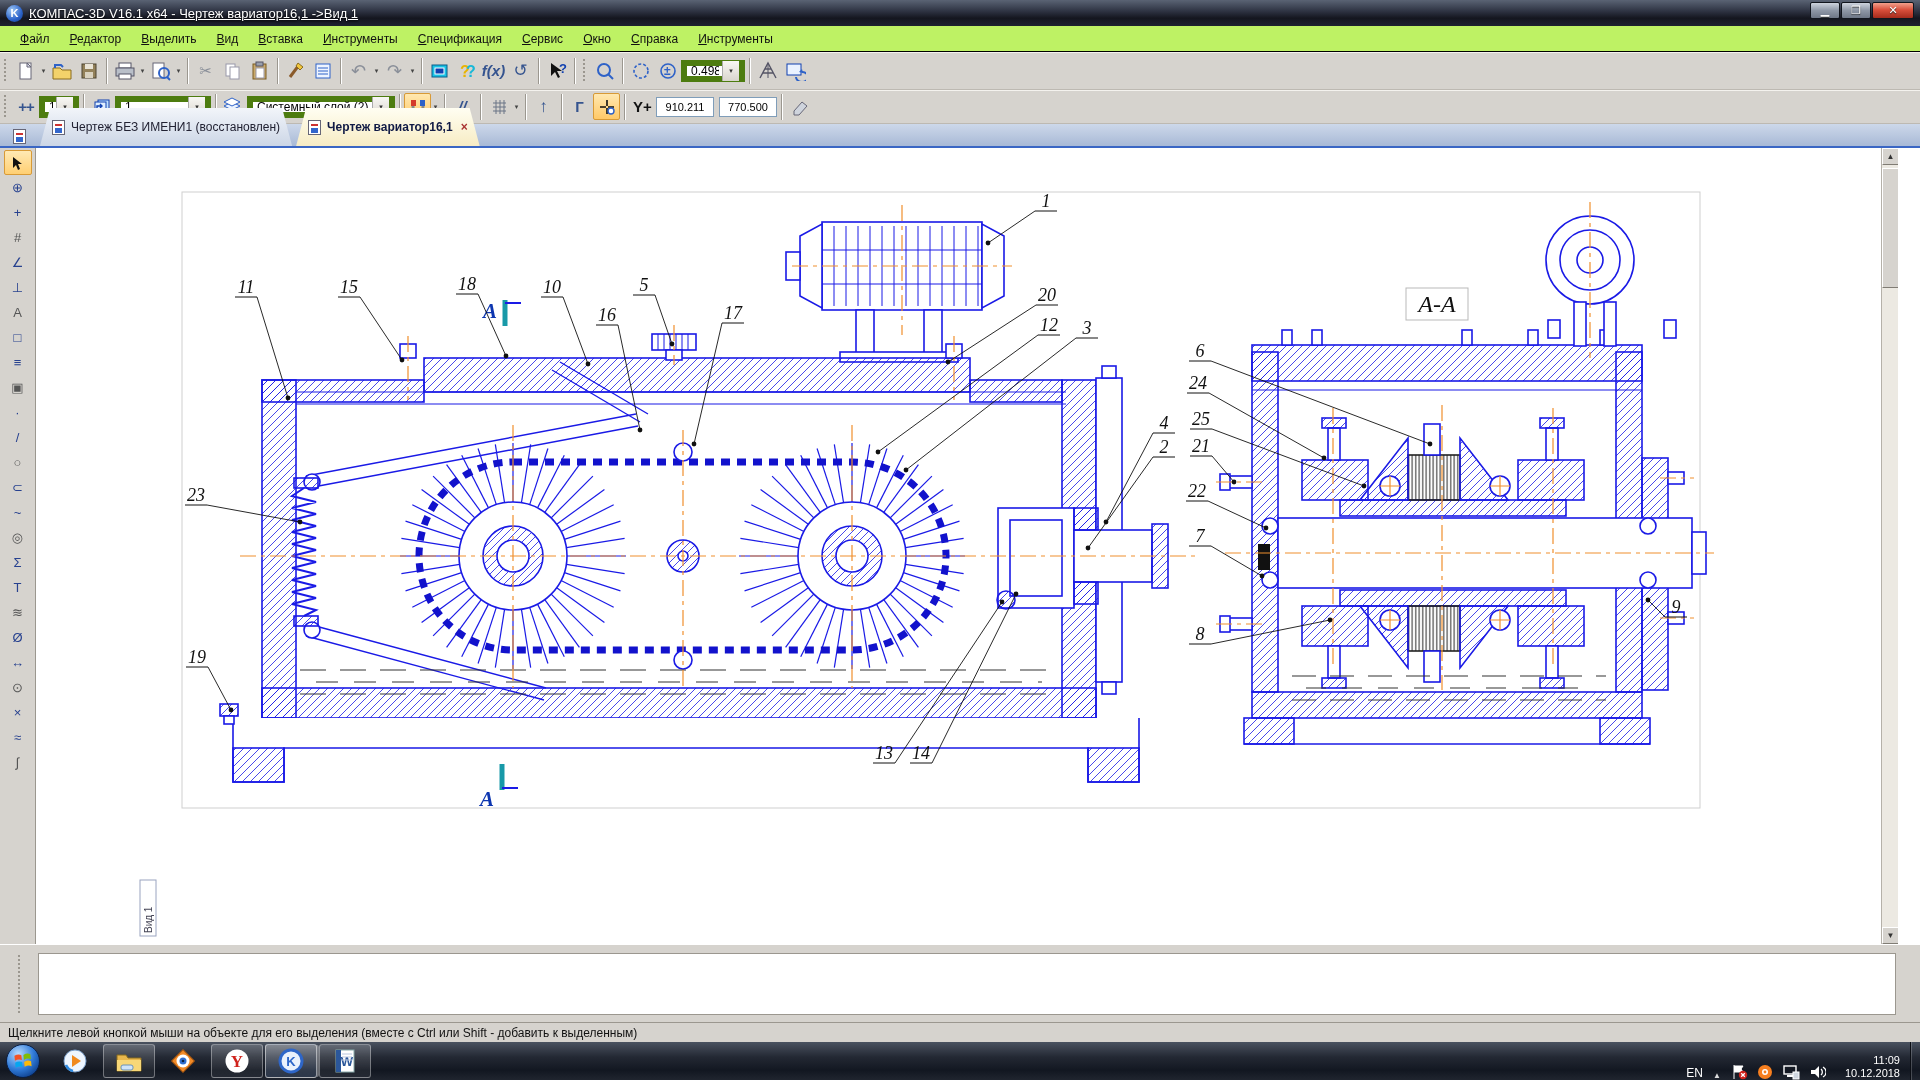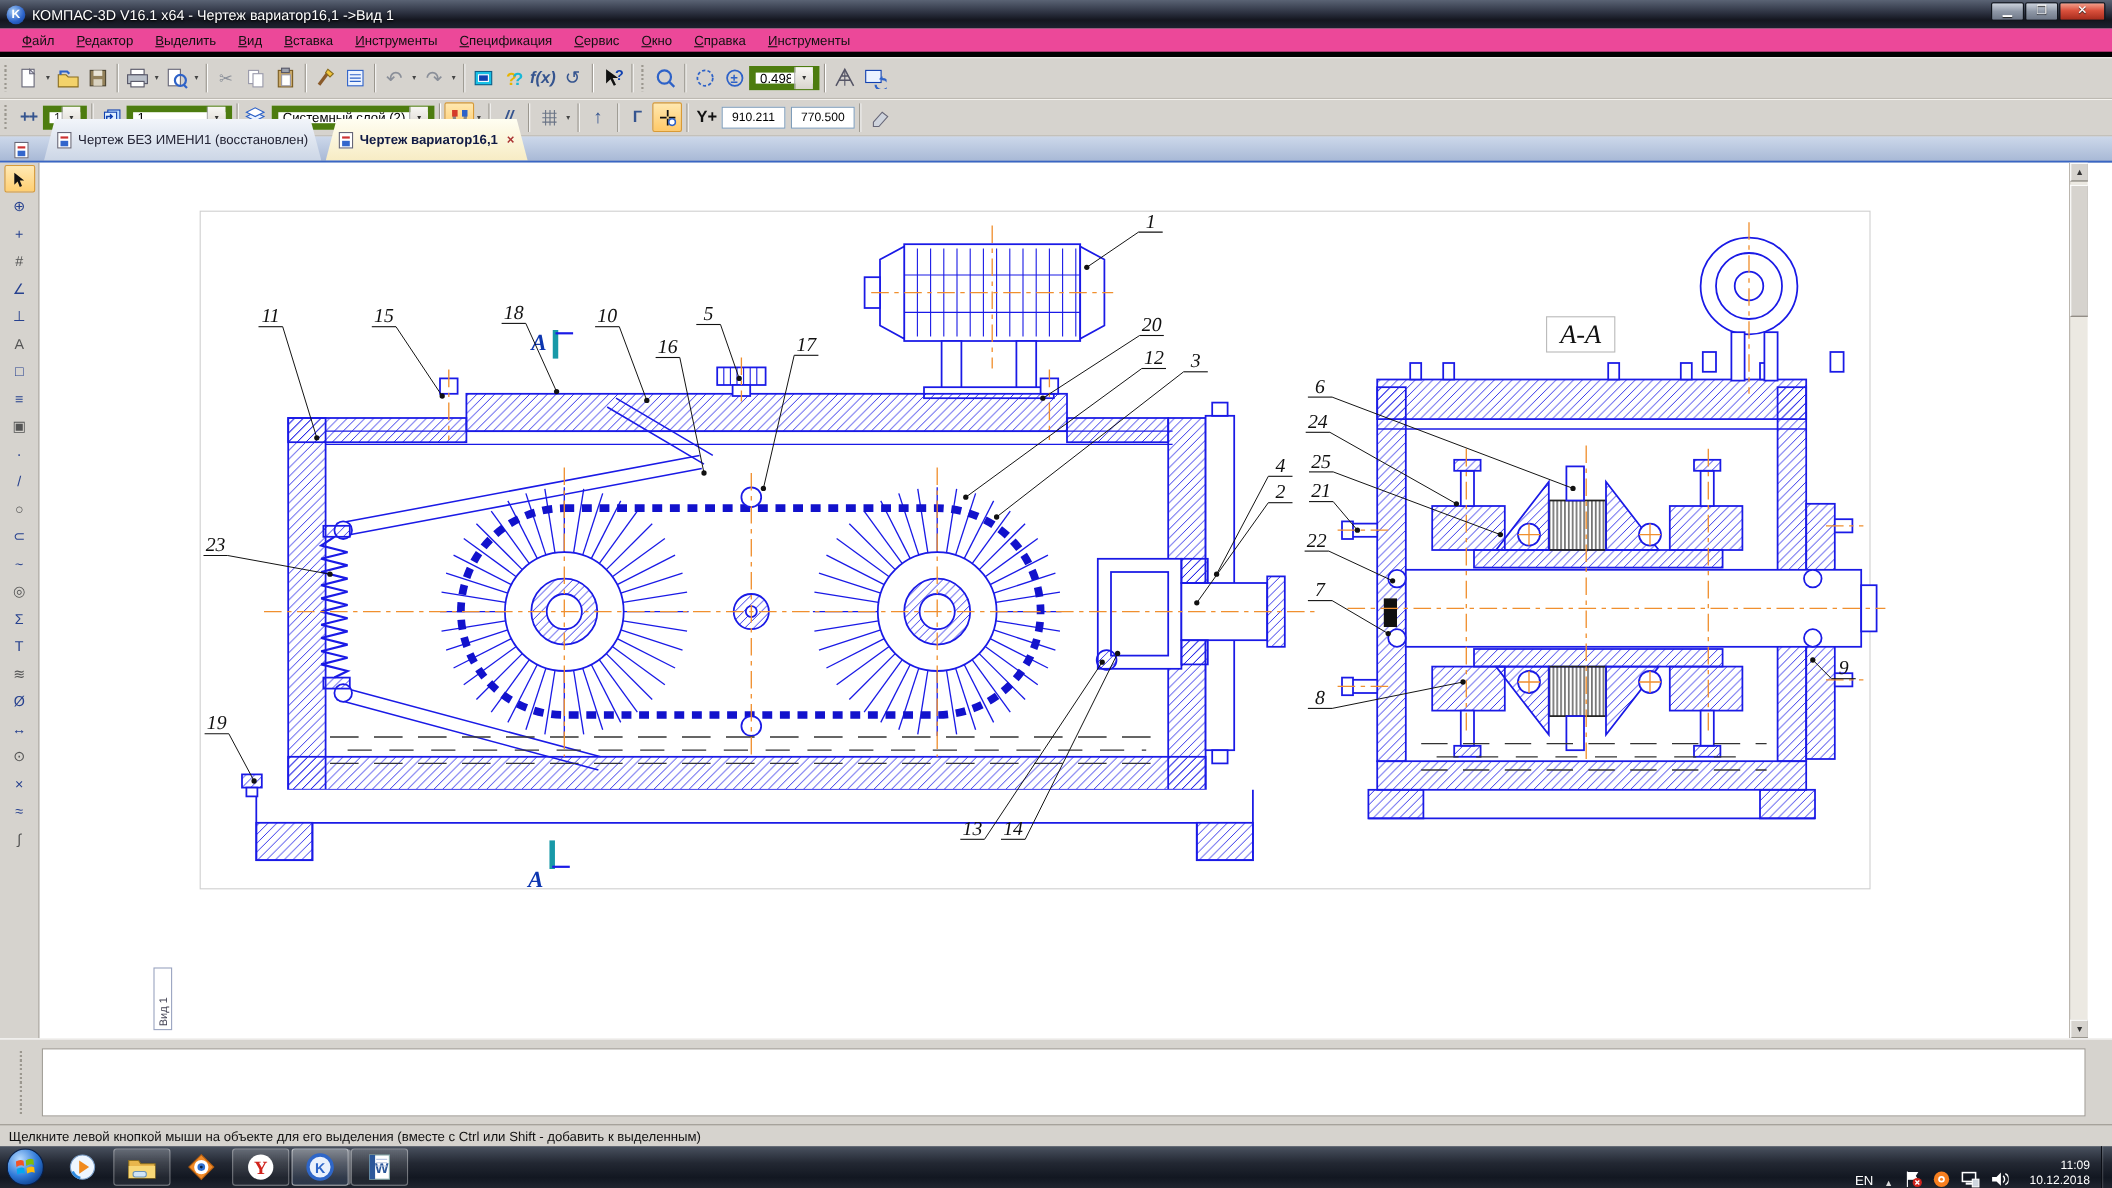--- a/index.html
+++ b/index.html
@@ -5,30 +5,30 @@
   * { margin:0; padding:0; box-sizing:border-box; }
   html,body { width:1920px; height:1080px; overflow:hidden; background:#d6d3ce;
     font-family:"Liberation Sans", sans-serif; }
 
   
   #titlebar { position:absolute; left:0; top:0; width:1920px; height:26px;
     background:linear-gradient(#5a6374,#2c3140 45%,#14161f 70%,#1d2230);
     color:#fff; display:flex; align-items:center; padding:0 6px; font-size:13px; }
   #app-icon { width:17px; height:17px; border-radius:50%; background:radial-gradient(circle at 35% 30%,#9fc8f5,#2b62c9 60%,#123a85);
     color:#fff; font-size:11px; font-weight:bold; display:flex; align-items:center; justify-content:center; margin-right:6px; }
-  #title-text { text-shadow:0 1px 2px #000; white-space:nowrap; }
+  #title-text { text-shadow:0 1px 2px #000; white-space:nowrap;text-decoration:underline; }
   #win-controls { position:absolute; right:6px; top:2px; display:flex; }
   .winbtn { width:30px; height:17px; border:1px solid #11151d; border-radius:2px; margin-left:1px;
     background:linear-gradient(#cdd3dd,#8e97a6 50%,#6e7787); color:#fff; font-size:11px; line-height:14px;
     text-align:center; text-shadow:0 1px 1px #222; }
   .winbtn.close { width:42px; background:linear-gradient(#f2a08c,#d9503c 45%,#a52b1c); }
 
   
-  #menubar { position:absolute; left:0; top:26px; width:1920px; height:26px; background:#ec4899;
-    border-bottom:5px solid #000000; display:flex; align-items:center; font-size:12px; padding-left:10px; }
+  #menubar { position:absolute; left:0; top:26px; width:1920px; height:26px; background:#bef264;
+    border-bottom:1px solid #000000; display:flex; align-items:center; font-size:12px; padding-left:10px; }
   .mi { padding:4px 10px; color:#111; }
   .mi:first-letter { text-decoration:underline; }
 
   
   .toolbar { position:absolute; left:0; width:1920px; background:#d6d3ce; display:flex; align-items:center;
     border-bottom:1px solid #bdb9b2; box-shadow:inset 0 1px 0 #f4f2ee; }
   #toolbar1 { top:52px; height:38px; }
   #toolbar2 { top:90px; height:34px; }
   .grip { width:5px; height:24px; margin:0 4px 0 3px;
     background:repeating-linear-gradient(#9b978f 0 2px, transparent 2px 4px); background-size:2px 100%; background-repeat:no-repeat; background-position:1px 0; }

